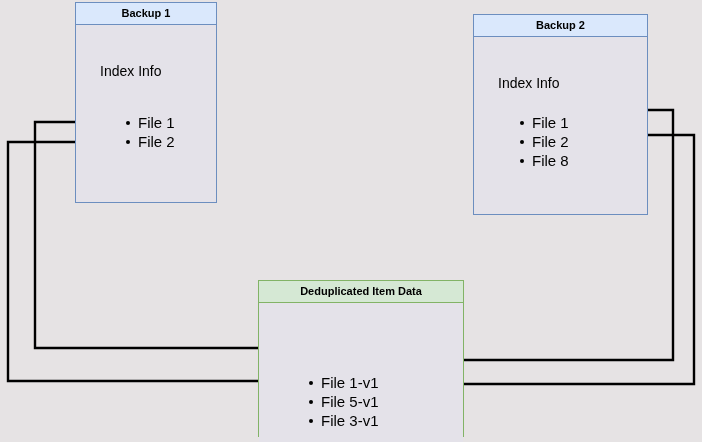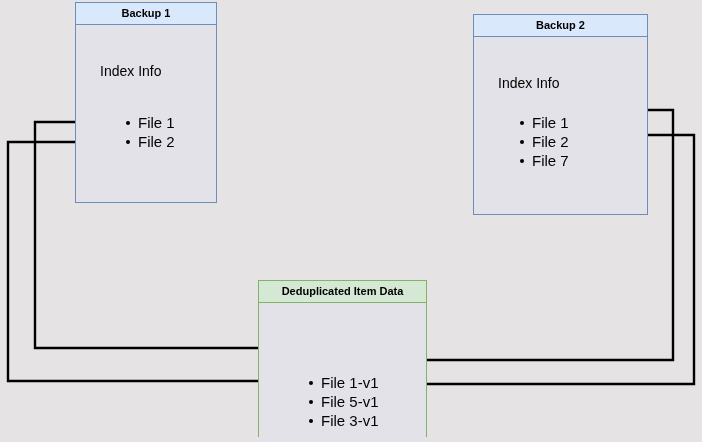--- a/index.html
+++ b/index.html
@@ -141,26 +141,26 @@
     </div>
   </div>
 
   <div class="node box-blue" style="left:473px; top:2px; width:175px; height:201px;margin-top:12px;">
     <div class="node-header">Backup 2</div>
     <div class="node-body" style="height:177px;">
       <div class="index-label" style="left:24px; top:38px;">Index Info</div>
       <ul class="file-list" style="left:44px; top:76px;">
         <li>File 1</li>
         <li>File 2</li>
-        <li>File 7</li>
+        <li>File 8</li>
       </ul>
     </div>
   </div>
 
-  <div class="node box-green" style="left:258px; top:280px; width:169px; height:157px;">
+  <div class="node box-green" style="left:258px; top:280px; width:206px; height:157px;">
     <div class="node-header">Deduplicated Item Data</div>
     <div class="node-body" style="height:133px;margin-top:42px;">
       <ul class="file-list" style="left:48px; top:28px;">
         <li>File 1-v1</li>
         <li>File 5-v1</li>
         <li>File 3-v1</li>
       </ul>
     </div>
   </div>
 

